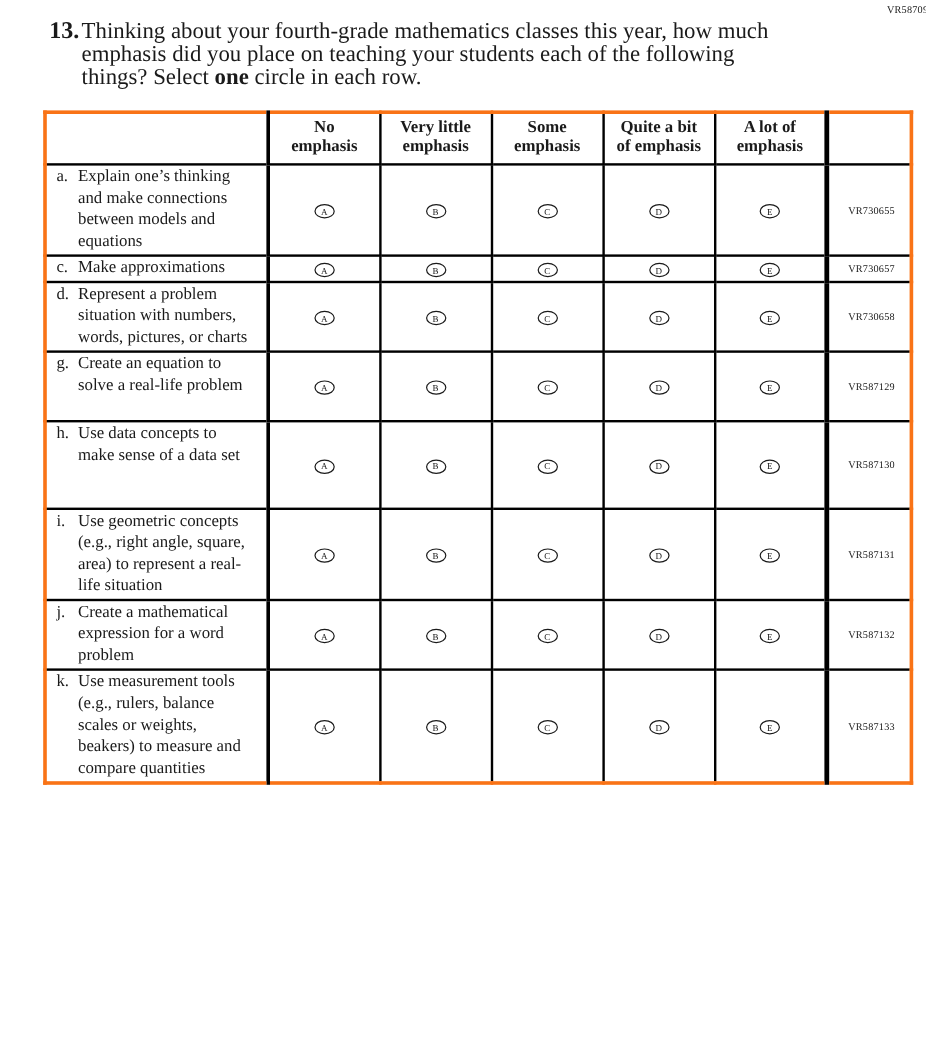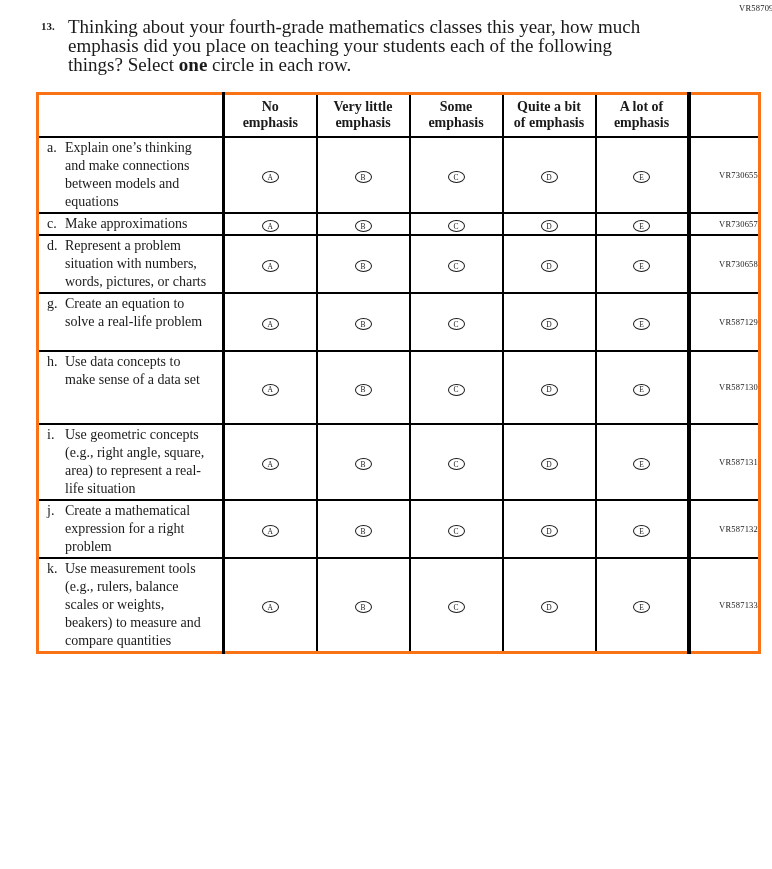--- a/index.html
+++ b/index.html
@@ -21,21 +21,21 @@
     letter-spacing: 0.2px;
   }
   .question {
     position: absolute;
     top: 17px;
     left: 41px;
     display: flex;
   }
   .qnum {
     font-weight: bold;
-    font-size: 11px;
+    font-size: 20px;
     line-height: 19px;
     width: 27px;
     flex: 0 0 27px;
   }
   .qtext {
     font-size: 19px;
     line-height: 19px;
     width: 597px;
   }
   table.emphasis-table {
@@ -76,21 +76,21 @@
     display: inline-block;
     width: 148px;
     vertical-align: top;
   }
   td.c-opt {
     text-align: center;
     vertical-align: middle;
   }
   td.c-code {
     font-size: 8.5px;
-    text-align: right;
+    text-align: center;
     vertical-align: middle;
     padding-left: 4px;
     letter-spacing: 0.2px;
   }
   .bubble {
     display: inline-flex;
     align-items: center;
     justify-content: center;
     width: 15px;
     height: 10px;
@@ -211,21 +211,21 @@
         <tr>
           <td class="c-label"><span class="letter">i.</span><span class="ltext">Use geometric concepts (e.g., right angle, square, area) to represent a real-life situation</span></td>
           <td class="c-opt"><span class="bubble">A</span></td>
           <td class="c-opt"><span class="bubble">B</span></td>
           <td class="c-opt"><span class="bubble">C</span></td>
           <td class="c-opt"><span class="bubble">D</span></td>
           <td class="c-opt"><span class="bubble">E</span></td>
           <td class="c-code">VR587131</td>
         </tr>
         <tr>
-          <td class="c-label"><span class="letter">j.</span><span class="ltext">Create a mathematical expression for a right problem</span></td>
+          <td class="c-label"><span class="letter">j.</span><span class="ltext">Create a mathematical expression for a word problem</span></td>
           <td class="c-opt"><span class="bubble">A</span></td>
           <td class="c-opt"><span class="bubble">B</span></td>
           <td class="c-opt"><span class="bubble">C</span></td>
           <td class="c-opt"><span class="bubble">D</span></td>
           <td class="c-opt"><span class="bubble">E</span></td>
           <td class="c-code">VR587132</td>
         </tr>
         <tr>
           <td class="c-label"><span class="letter">k.</span><span class="ltext">Use measurement tools (e.g., rulers, balance scales or weights, beakers) to measure and compare quantities</span></td>
           <td class="c-opt"><span class="bubble">A</span></td>

